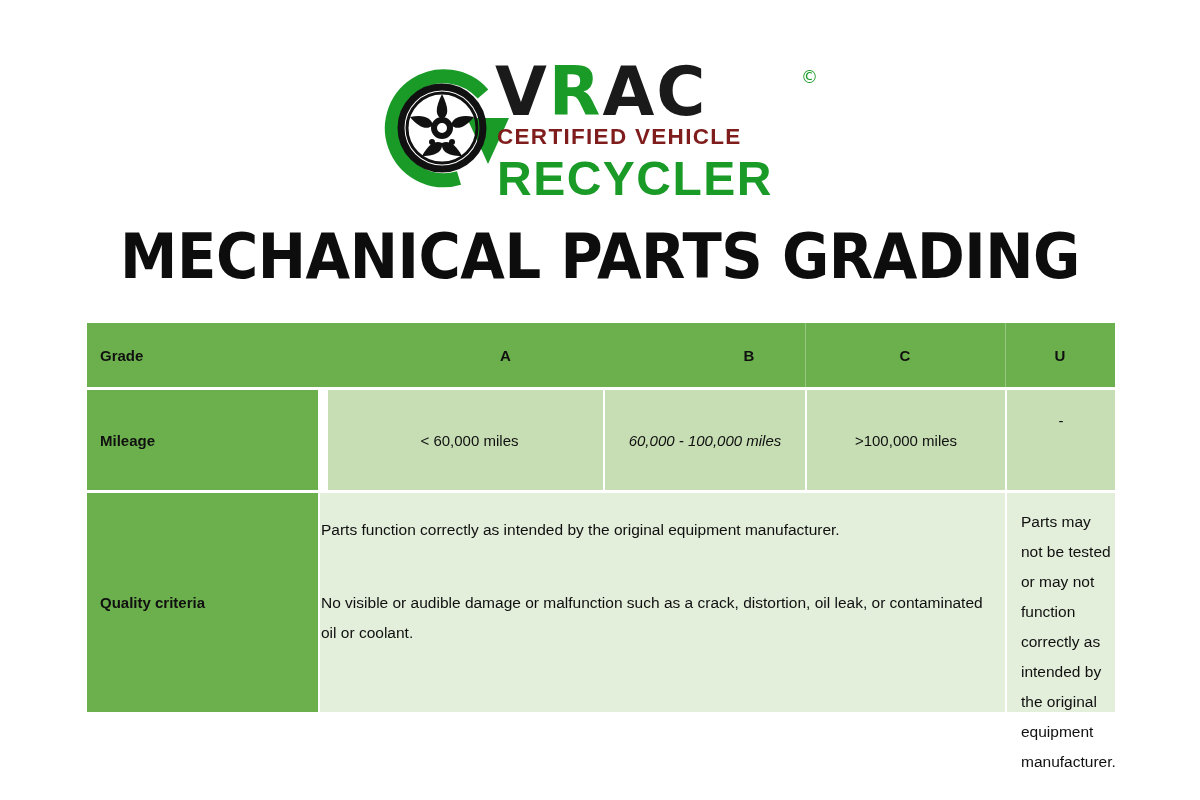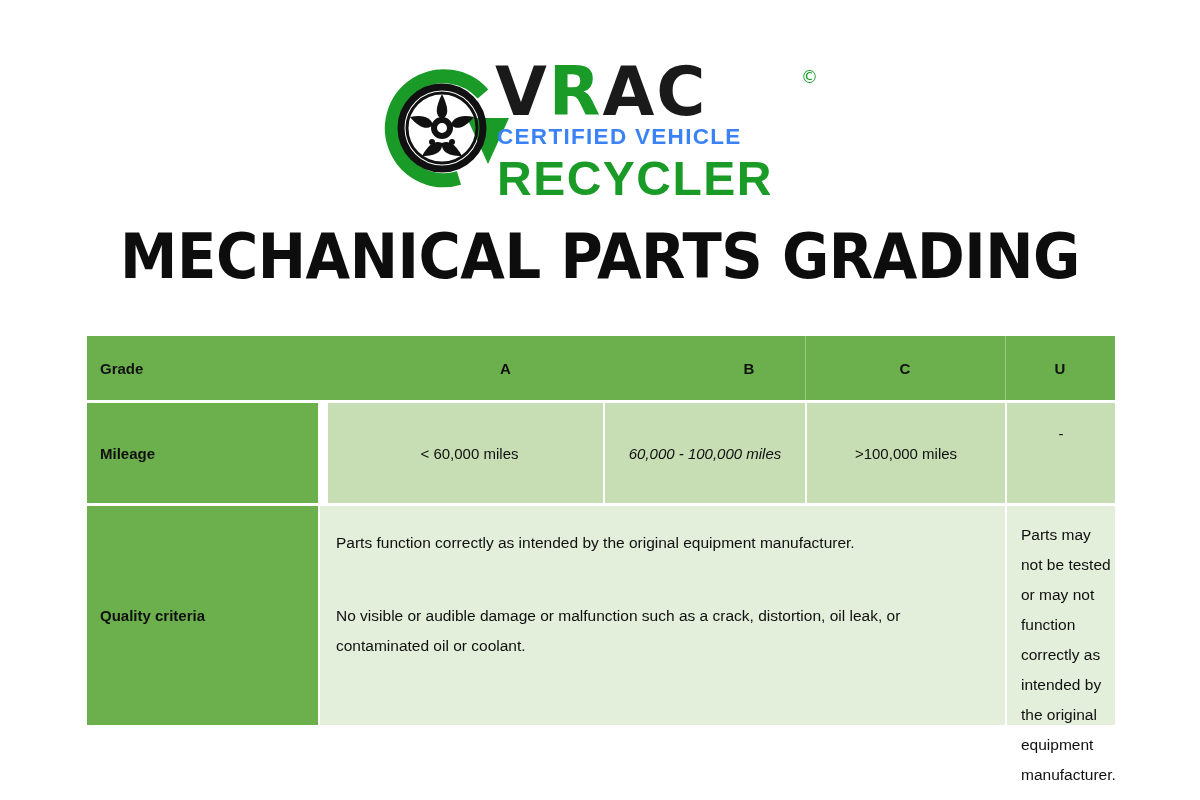--- a/index.html
+++ b/index.html
@@ -60,21 +60,21 @@
     line-height: 17px;
   }
   .wm-row-certified {
     position: absolute;
     left: 2px;
     top: 69px;
     font-family: "Liberation Sans", sans-serif;
     font-weight: 700;
     font-size: 22.5px;
     letter-spacing: 1.3px;
-    color: #3b82f6;
+    color: #7f1d1d;
     white-space: nowrap;
   }
   .wm-row-recycler {
     position: absolute;
     left: 2px;
     top: 96px;
     font-family: "Liberation Sans", sans-serif;
     font-weight: 700;
     font-size: 48px;
     letter-spacing: 1.5px;
@@ -97,21 +97,21 @@
     color: #0d0d0d;
     transform: scaleX(0.93);
     transform-origin: center center;
     white-space: nowrap;
   }
 
   
   #grading-table {
     position: absolute;
     left: 87px;
-    top: 336px;
+    top: 323px;
     width: 816px;
     height: 389px;
   }
   .trow {
     position: absolute;
     left: 0;
     width: 100%;
     box-sizing: border-box;
   }
   #row-header { top: 0px;   height: 64px; }
@@ -170,21 +170,21 @@
   #mil-c { left: 718px; width: 200px; }
   #mil-u { left: 918px; width: 110px; }
 
   
   #qual-label { left: 0px; width: 231px; }
   .cell-quality {
     background: #e3eedb;
     font-size: 15.5px;
     line-height: 30px;
     align-items: flex-start;
-    padding: 22px 16px 0 16px;
+    padding: 22px 16px 0 1px;
     border-left: 2px solid #ffffff;
   }
   #qual-abc { left: 231px; width: 687px; }
   #qual-u   { left: 918px; width: 110px; padding: 14px 12px 12px 14px; }
   .qp { margin: 0; }
   .qp + .qp { margin-top: 43px; }
 </style>
 </head>
 <body>
 

